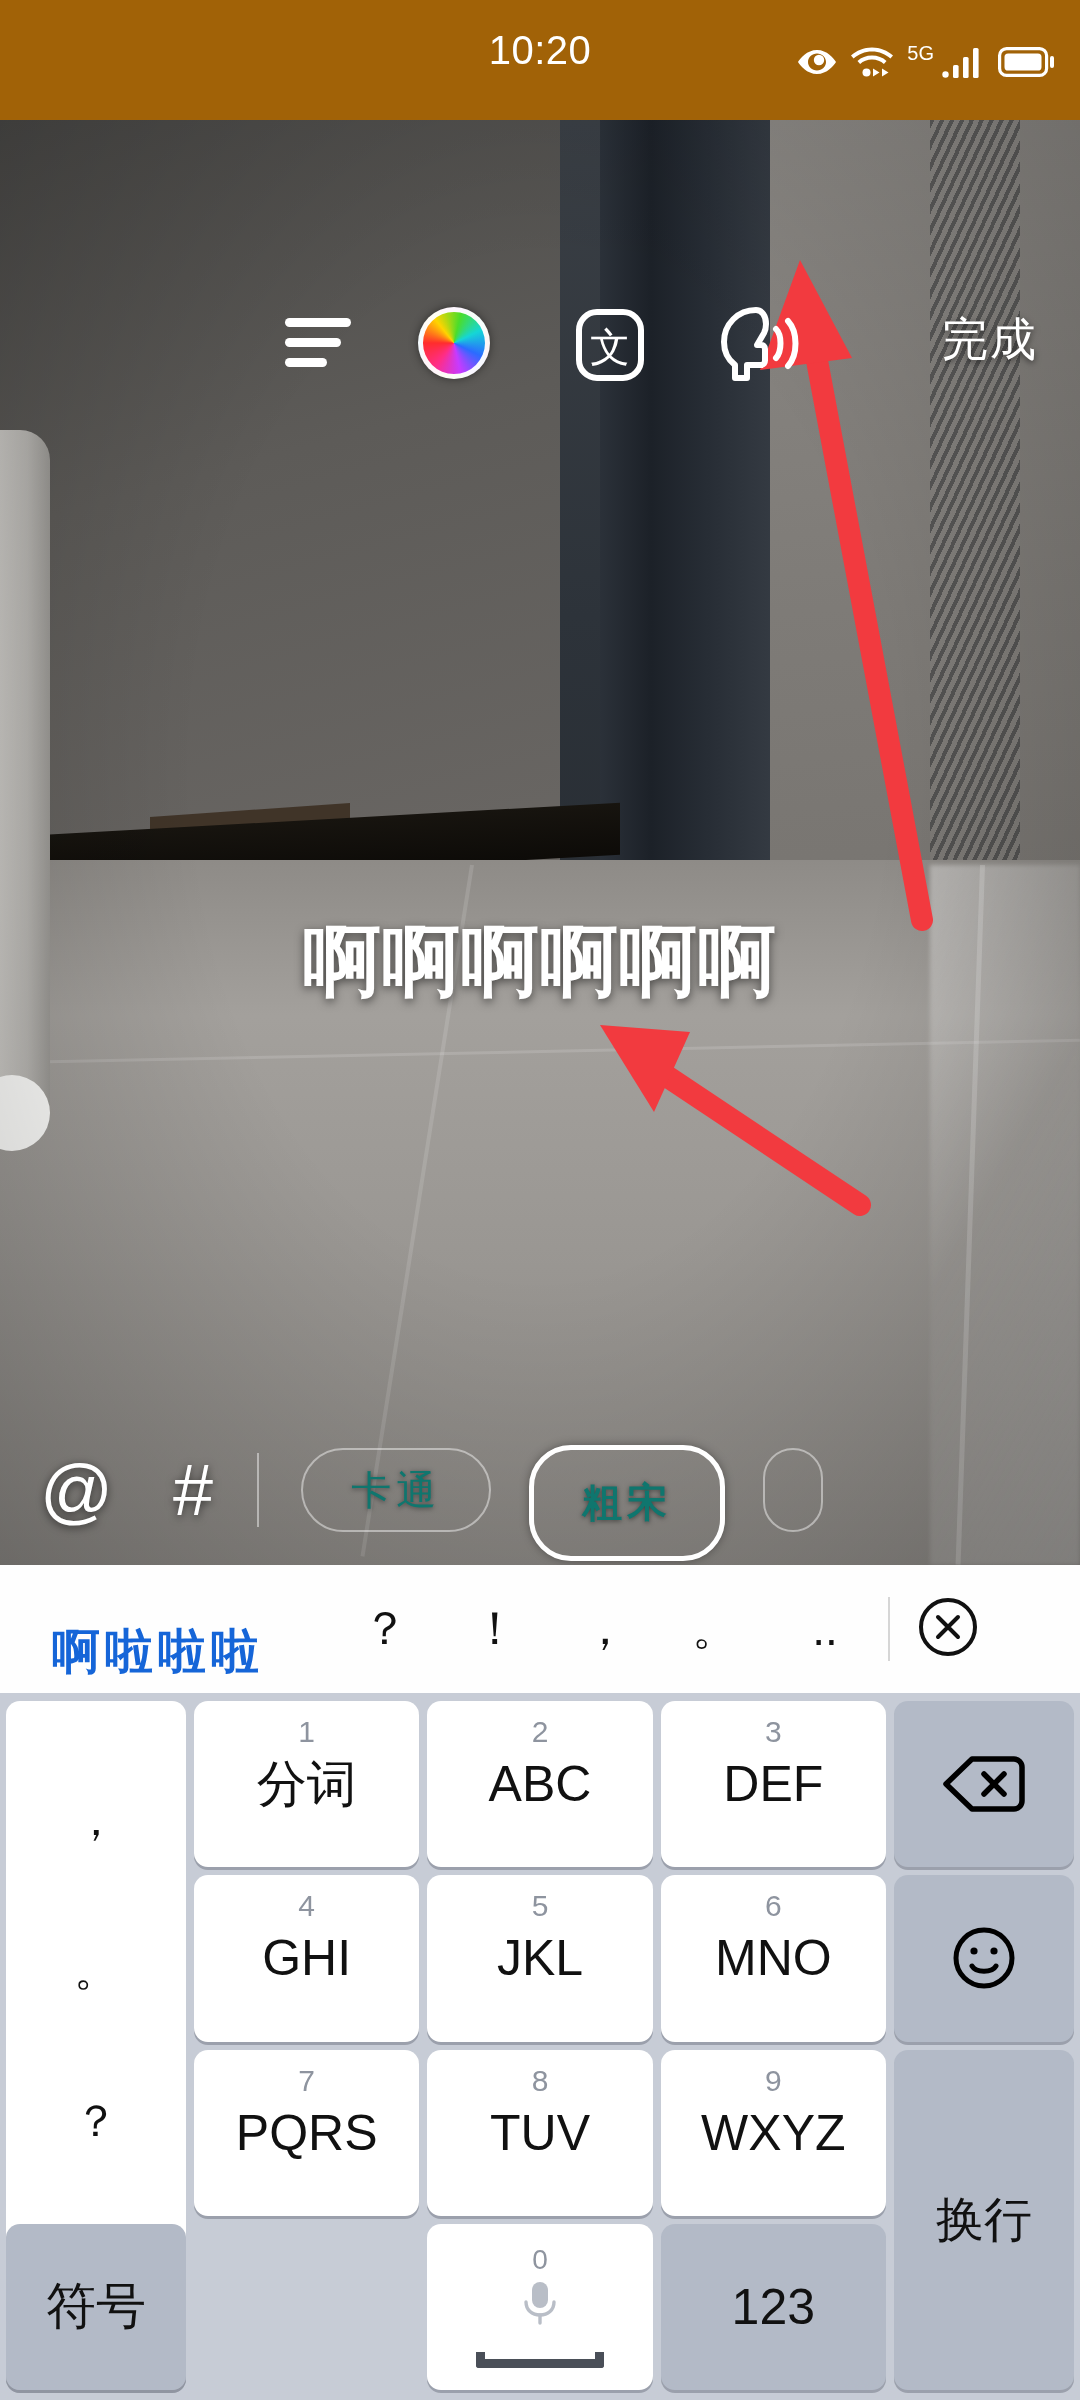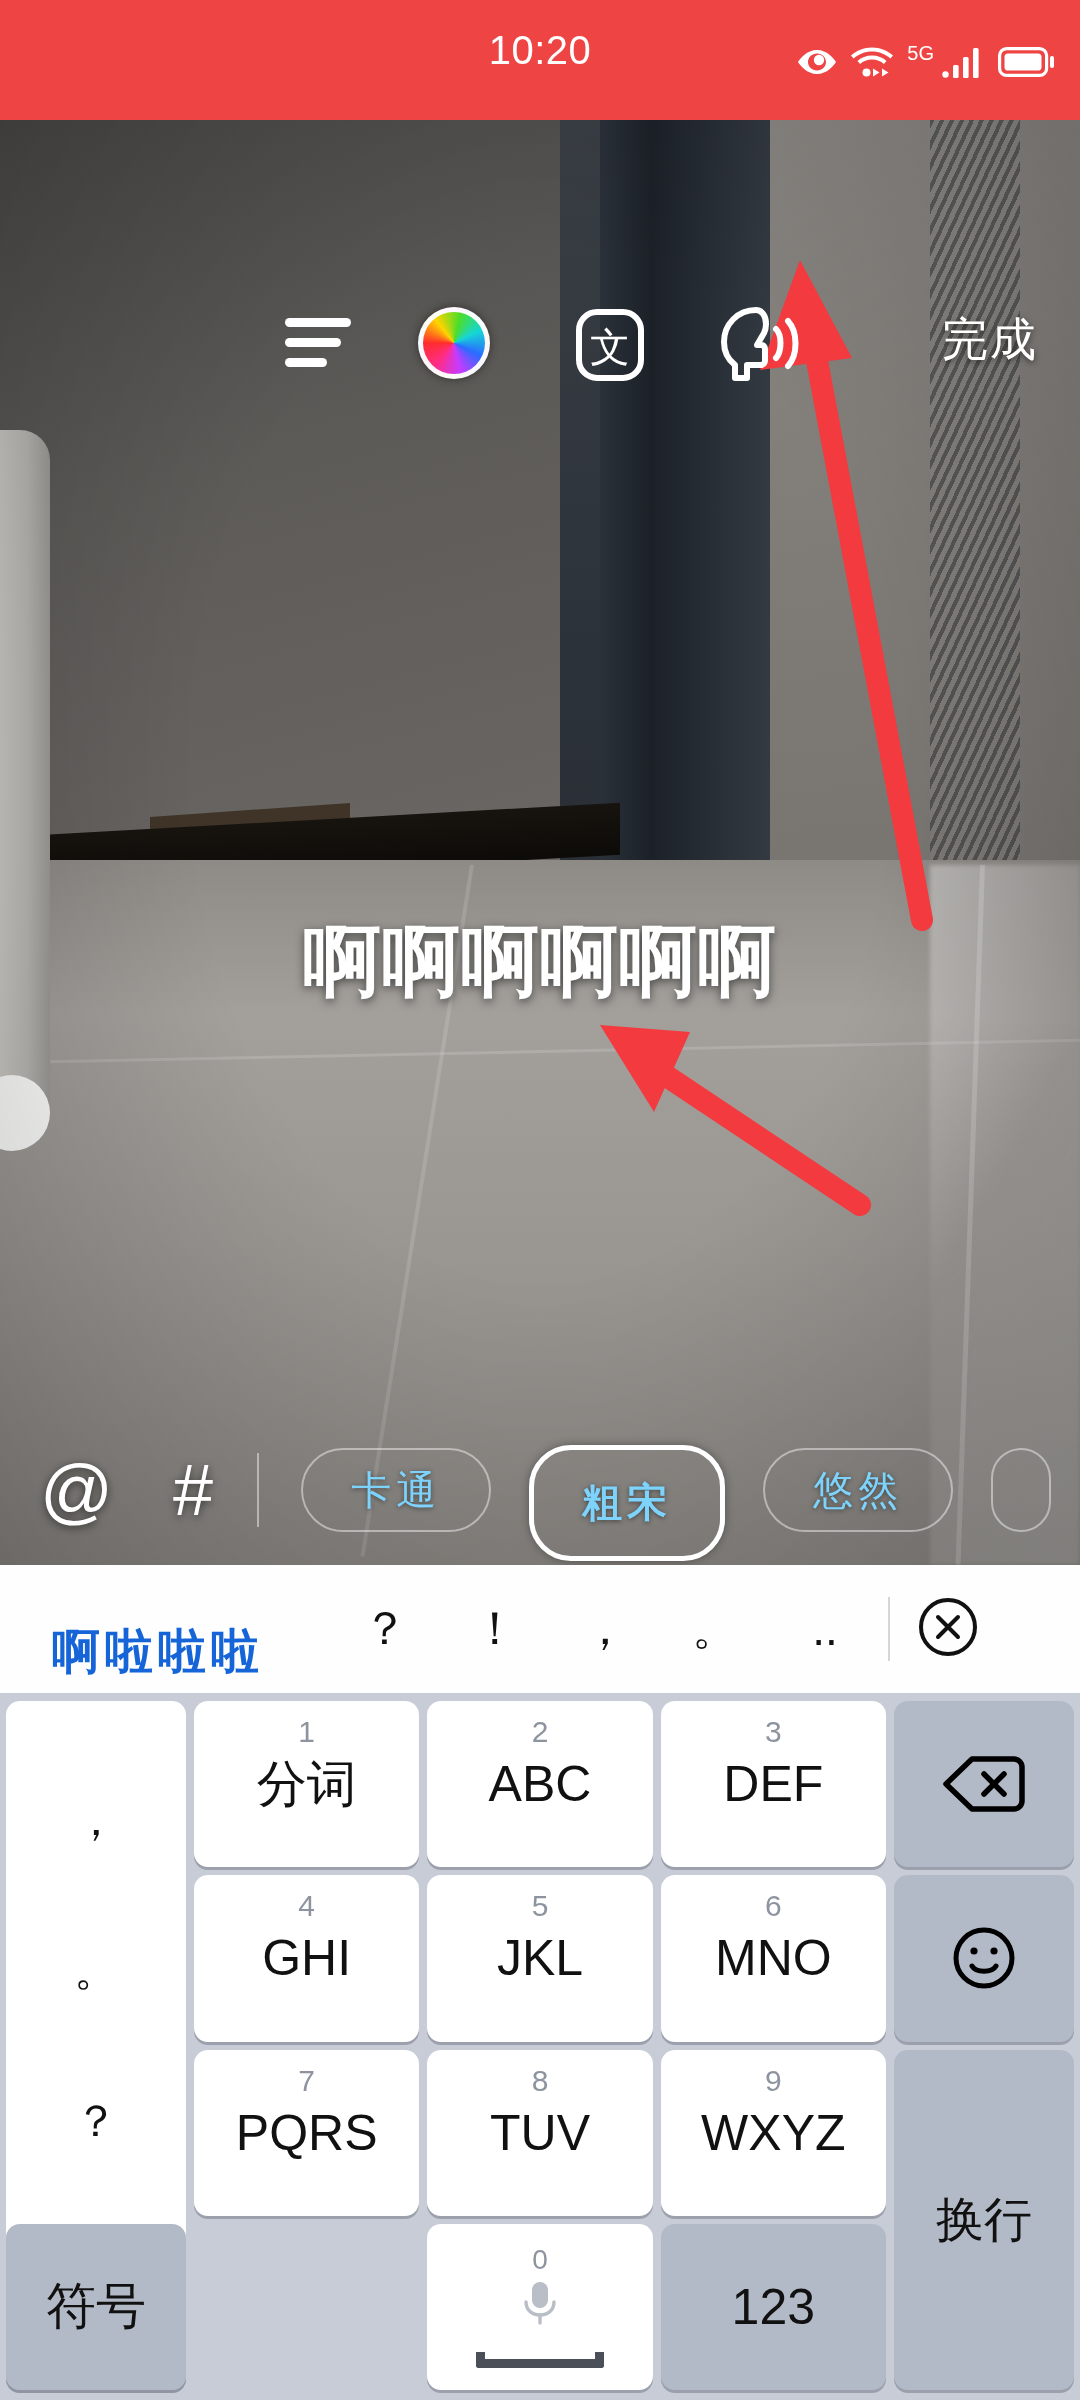--- a/index.html
+++ b/index.html
@@ -3,21 +3,21 @@
 <meta charset="utf-8">
 <style>
   * { margin:0; padding:0; box-sizing:border-box; }
   html,body { width:1080px; height:2400px; background:#000; overflow:hidden;
               font-family:"Liberation Sans","DejaVu Sans",sans-serif; }
 
   #screen { position:relative; width:1080px; height:2400px; background:#000; }
 
   
   .statusbar { position:absolute; top:0; left:0; width:1080px; height:120px;
-               background:#ef4444; display:flex; align-items:center; }
+               background:#a16207; display:flex; align-items:center; }
   .status-time { position:absolute; left:0; right:0; top:28px; text-align:center;
                  color:#fff; font-size:40px; letter-spacing:0.5px; }
   .status-icons { position:absolute; right:26px; top:46px; display:flex;
                   align-items:center; gap:14px; }
   .status-icons svg { display:block; }
   .sig-5g { color:#fff; font-size:20px; font-weight:400; margin-right:-6px;
             align-self:flex-start; margin-top:-4px; }
 
   
   .canvas { position:absolute; top:120px; left:0; width:1080px; height:1445px;
@@ -92,21 +92,21 @@
 
   
   .fontrow { position:absolute; left:0; bottom:0; width:1080px; height:150px;
              display:flex; align-items:center; padding-left:40px; }
   .fr-at, .fr-hash { color:#fff; font-size:72px; font-weight:400; line-height:1;
       text-shadow:0 2px 8px rgba(0,0,0,.6); }
   .fr-at { margin-right:60px; }
   .fr-hash { margin-right:44px; font-weight:300; }
   .fr-sep { width:2px; height:74px; background:rgba(255,255,255,.45); margin-right:42px; }
   .chip { height:84px; min-width:190px; border-radius:42px;
-      border:2px solid rgba(255,255,255,.45); color:#7dd3fc;
+      border:2px solid rgba(255,255,255,.45); color:#0f766e;
       display:flex; align-items:center; justify-content:center;
       font-size:40px; letter-spacing:5px; margin-right:38px;
       font-family:"Liberation Serif","DejaVu Serif",serif;
       text-shadow:0 1px 5px rgba(0,0,0,.5); flex:none; }
   .chip.selected { border:5px solid #fff; font-weight:700; min-width:196px; height:116px;
       box-shadow:0 0 10px rgba(0,0,0,.35);margin-top:25px; }
   .chip.partial { min-width:60px; margin-right:0; overflow:hidden; }
 
   
   .candbar { position:absolute; top:1565px; left:0; width:1080px; height:128px;
@@ -252,21 +252,20 @@
 
       <div class="tb-done">完成</div>
     </div>
 
     <div class="fontrow">
       <div class="fr-at">@</div>
       <div class="fr-hash">#</div>
       <div class="fr-sep"></div>
       <div class="chip">卡通</div>
       <div class="chip selected">粗宋</div>
-      <div class="chip">悠然</div>
       <div class="chip partial"></div>
     </div>
   </div>
 
   <div class="candbar">
     <div class="cand-main">啊啦啦啦</div>
     <div class="cand-punc">？</div>
     <div class="cand-punc">！</div>
     <div class="cand-punc">，</div>
     <div class="cand-punc">。</div>

